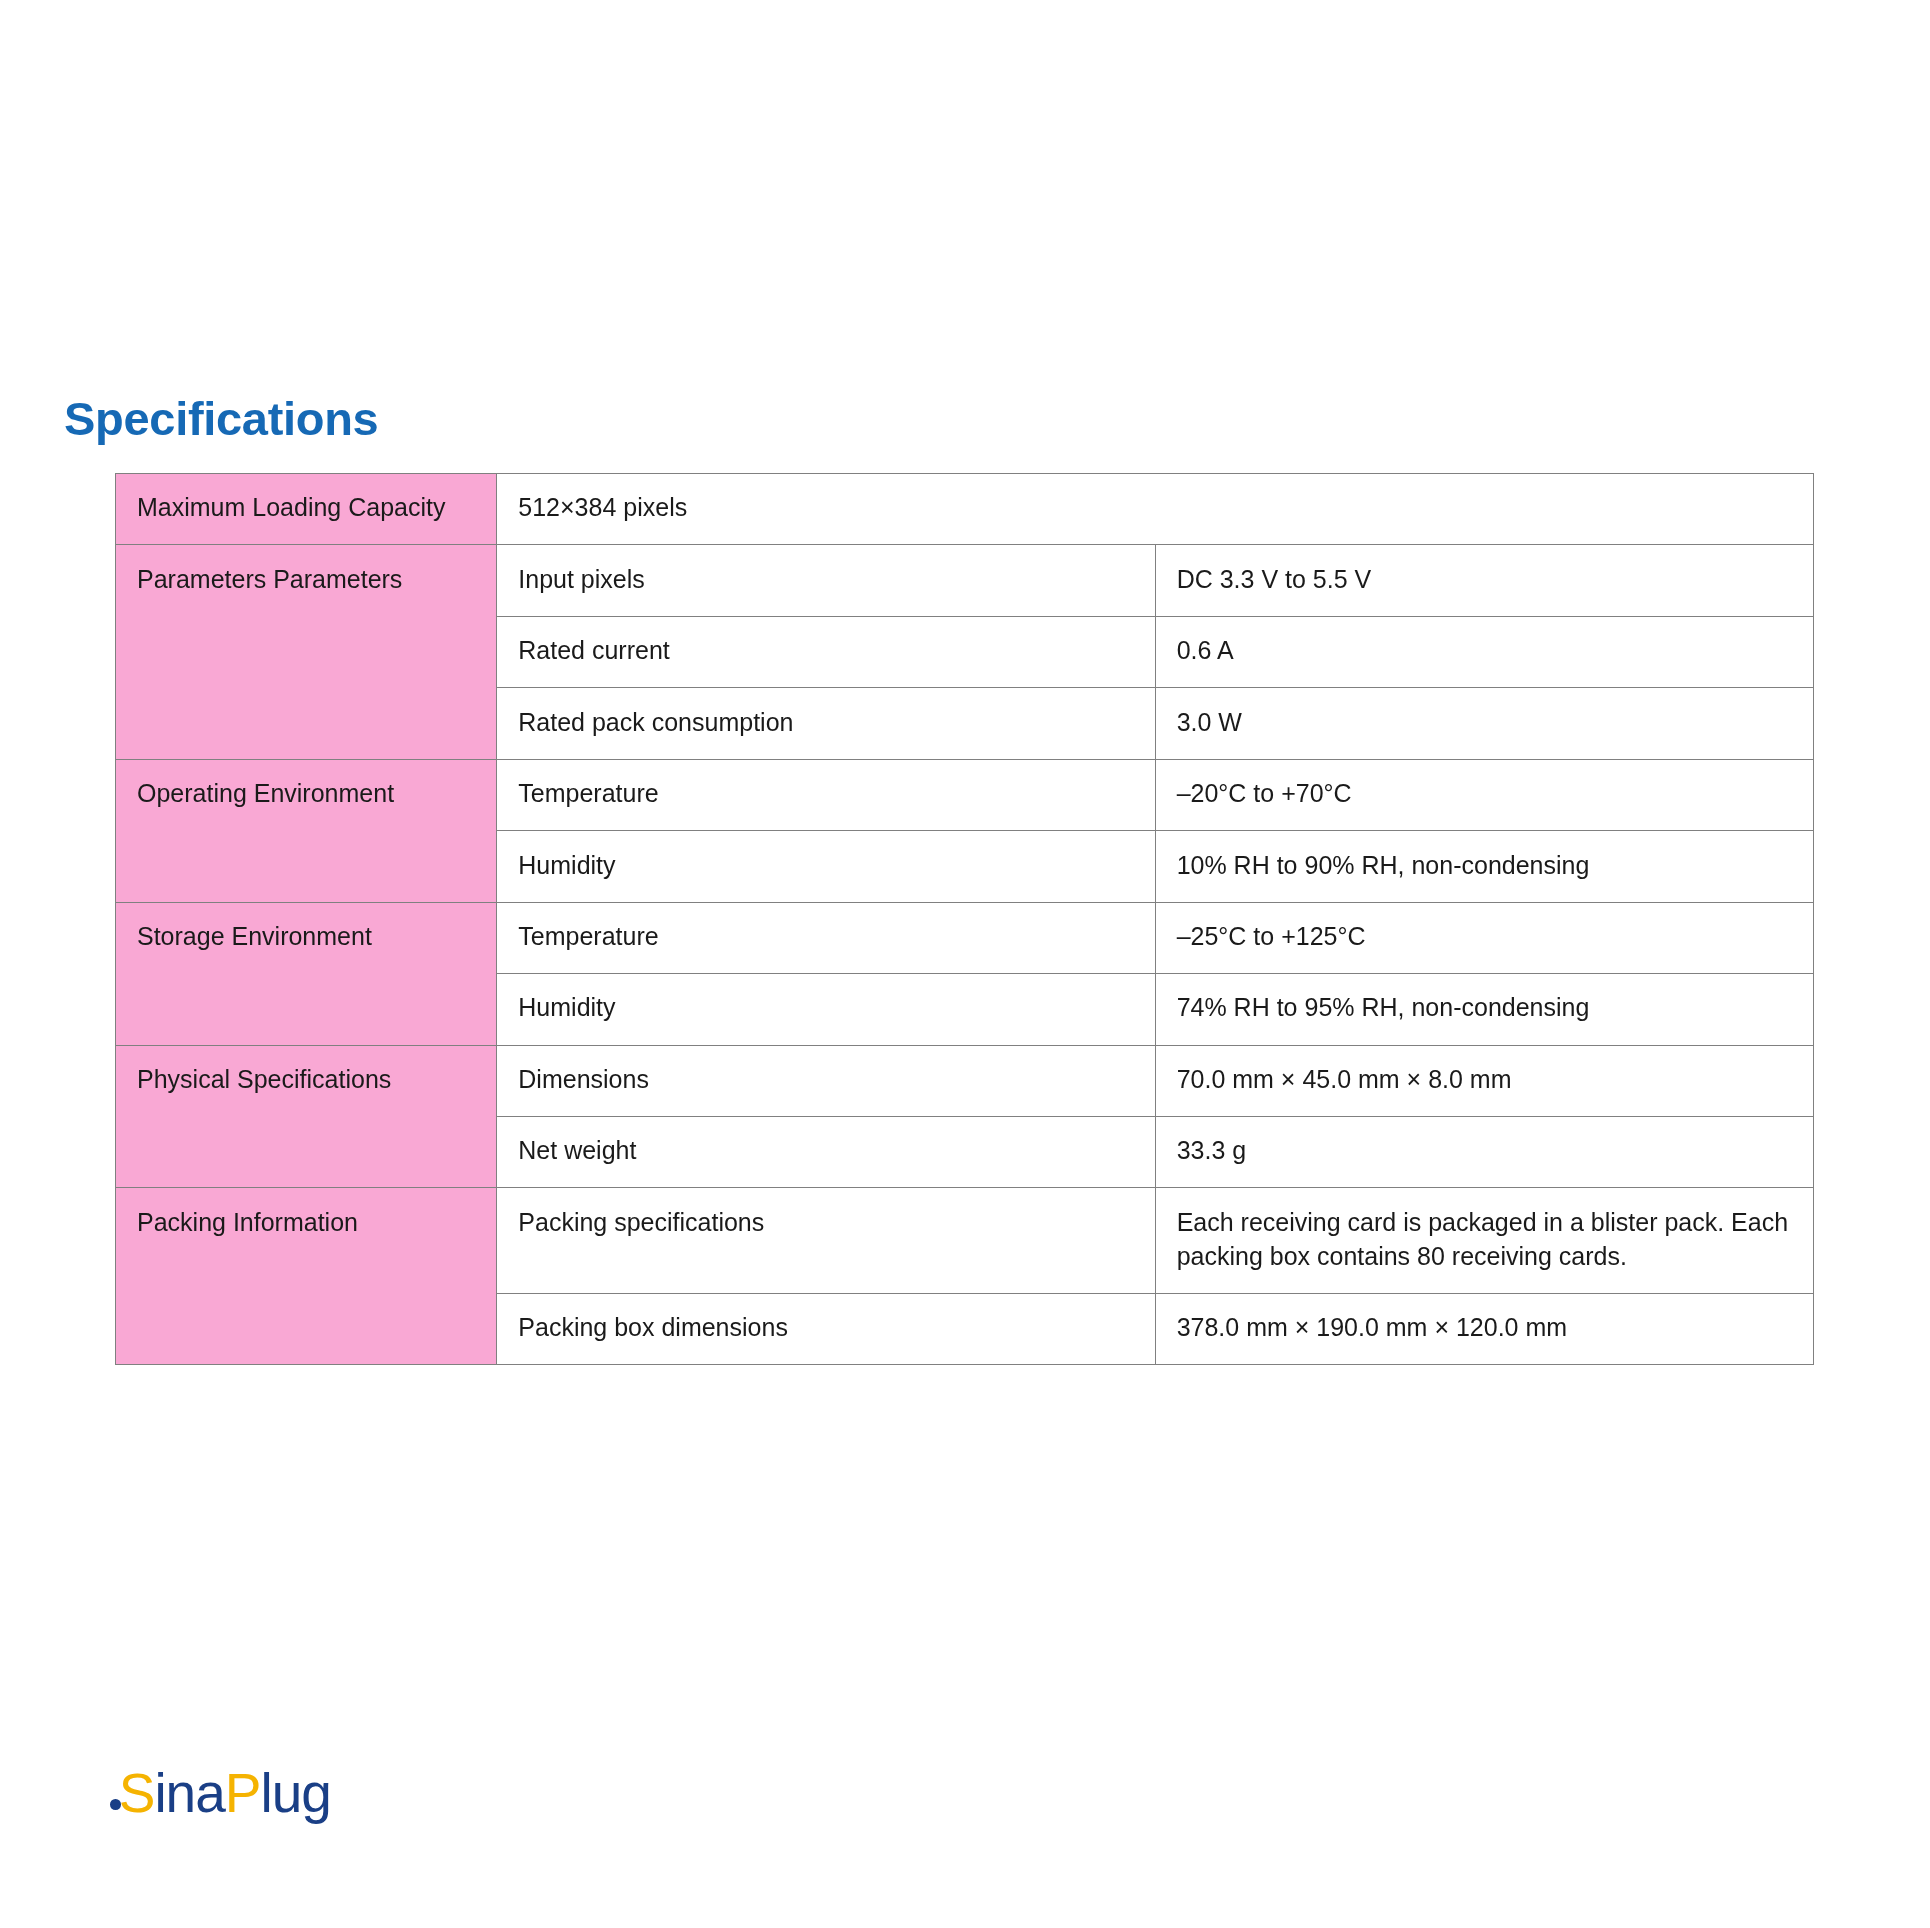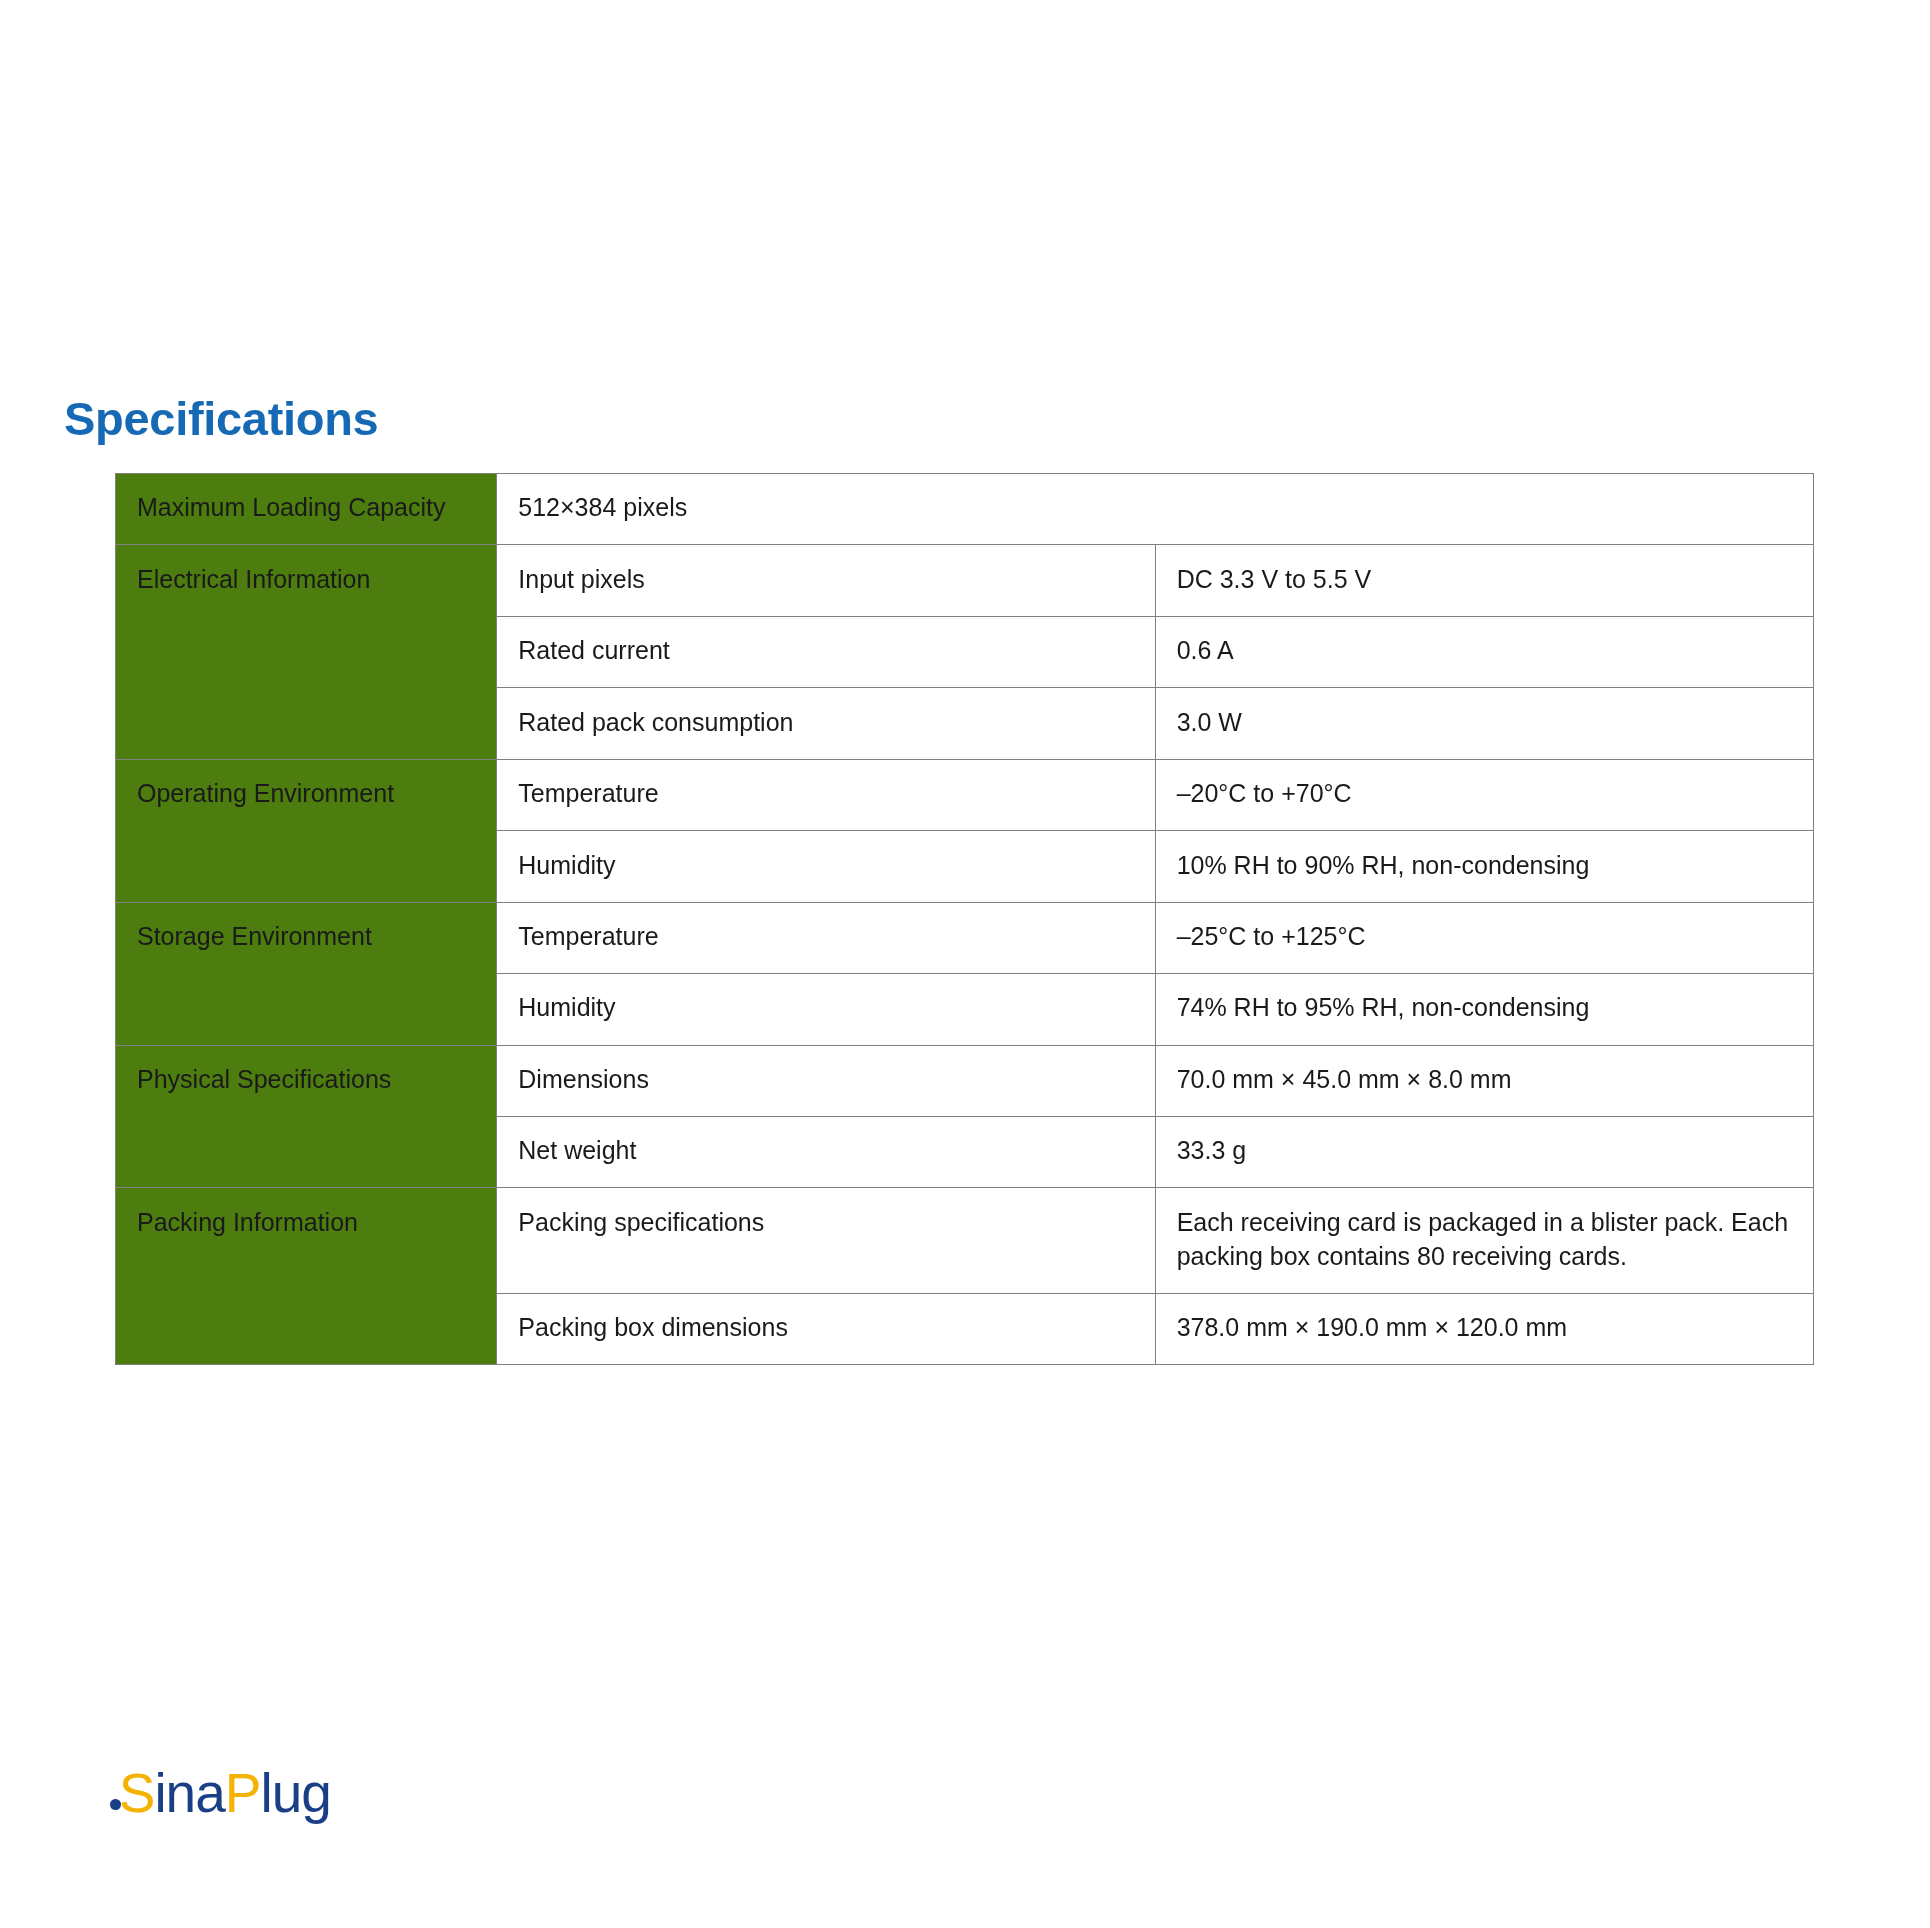--- a/index.html
+++ b/index.html
@@ -45,21 +45,21 @@
   }
   table.spec td {
     border: 1px solid #808080;
     vertical-align: top;
     font-size: 25px;
     line-height: 1.35;
     padding: 17.4px 19.3px 19.3px 21px;
     color: #1a1a1a;
   }
   td.cat {
-    background: #4d7c0f;
+    background: #f9a8d4;
     width: 340px;
     font-size: 26px;
     padding-left: 24px;
   }
   td.sub {
     width: 415px;
   }
   td.val {
     width: auto;
   }
@@ -104,21 +104,21 @@
   <div class="spec-table-wrap">
     <table class="spec">
       <tbody>
 
         <tr>
           <td class="cat" rowspan="1">Maximum Loading Capacity</td>
           <td class="val" colspan="2">512×384 pixels</td>
         </tr>
 
         <tr>
-          <td class="cat" rowspan="3">Electrical Information</td>
+          <td class="cat" rowspan="3">Parameters Parameters</td>
           <td class="sub">Input pixels</td>
           <td class="val">DC 3.3 V to 5.5 V</td>
         </tr>
         <tr>
           <td class="sub">Rated current</td>
           <td class="val">0.6 A</td>
         </tr>
         <tr>
           <td class="sub">Rated pack consumption</td>
           <td class="val">3.0 W</td>

